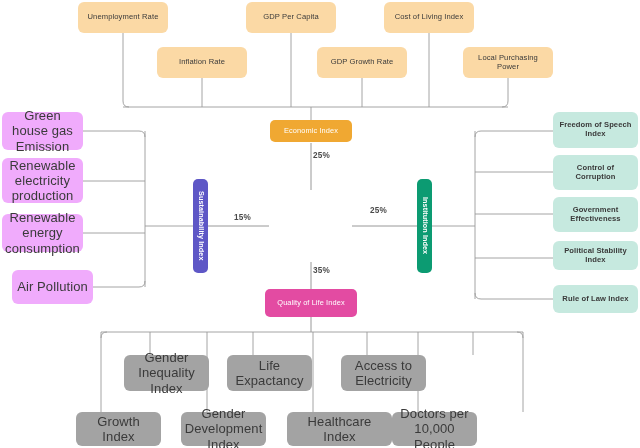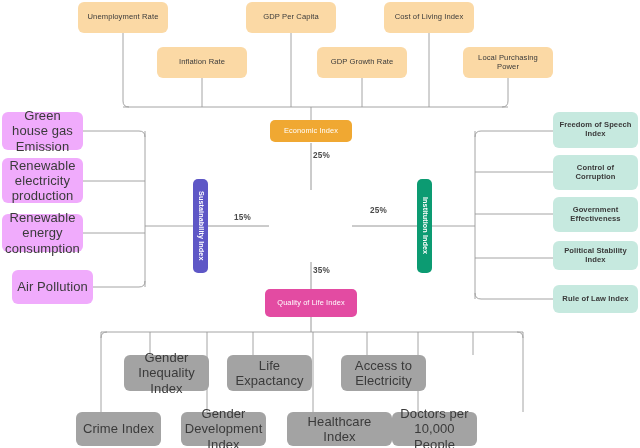--- a/index.html
+++ b/index.html
@@ -187,21 +187,21 @@
     <span>Gender Inequality Index</span>
   </div>
   <div class="node qol-leaf" style="left:211px;top:355px;width:85px;height:36px;">
     <span>Life Expactancy</span>
   </div>
   <div class="node qol-leaf" style="left:325px;top:355px;width:85px;height:36px;">
     <span>Access to Electricity</span>
   </div>
 
   <div class="node qol-leaf" style="left:60px;top:412px;width:85px;height:34px;">
-    <span>Crime Index</span>
+    <span>Growth Index</span>
   </div>
   <div class="node qol-leaf" style="left:165px;top:412px;width:85px;height:34px;">
     <span>Gender Development Index</span>
   </div>
   <div class="node qol-leaf" style="left:271px;top:412px;width:105px;height:34px;">
     <span>Healthcare Index</span>
   </div>
   <div class="node qol-leaf" style="left:376px;top:412px;width:85px;height:34px;">
     <span>Doctors per 10,000 People</span>
   </div>

